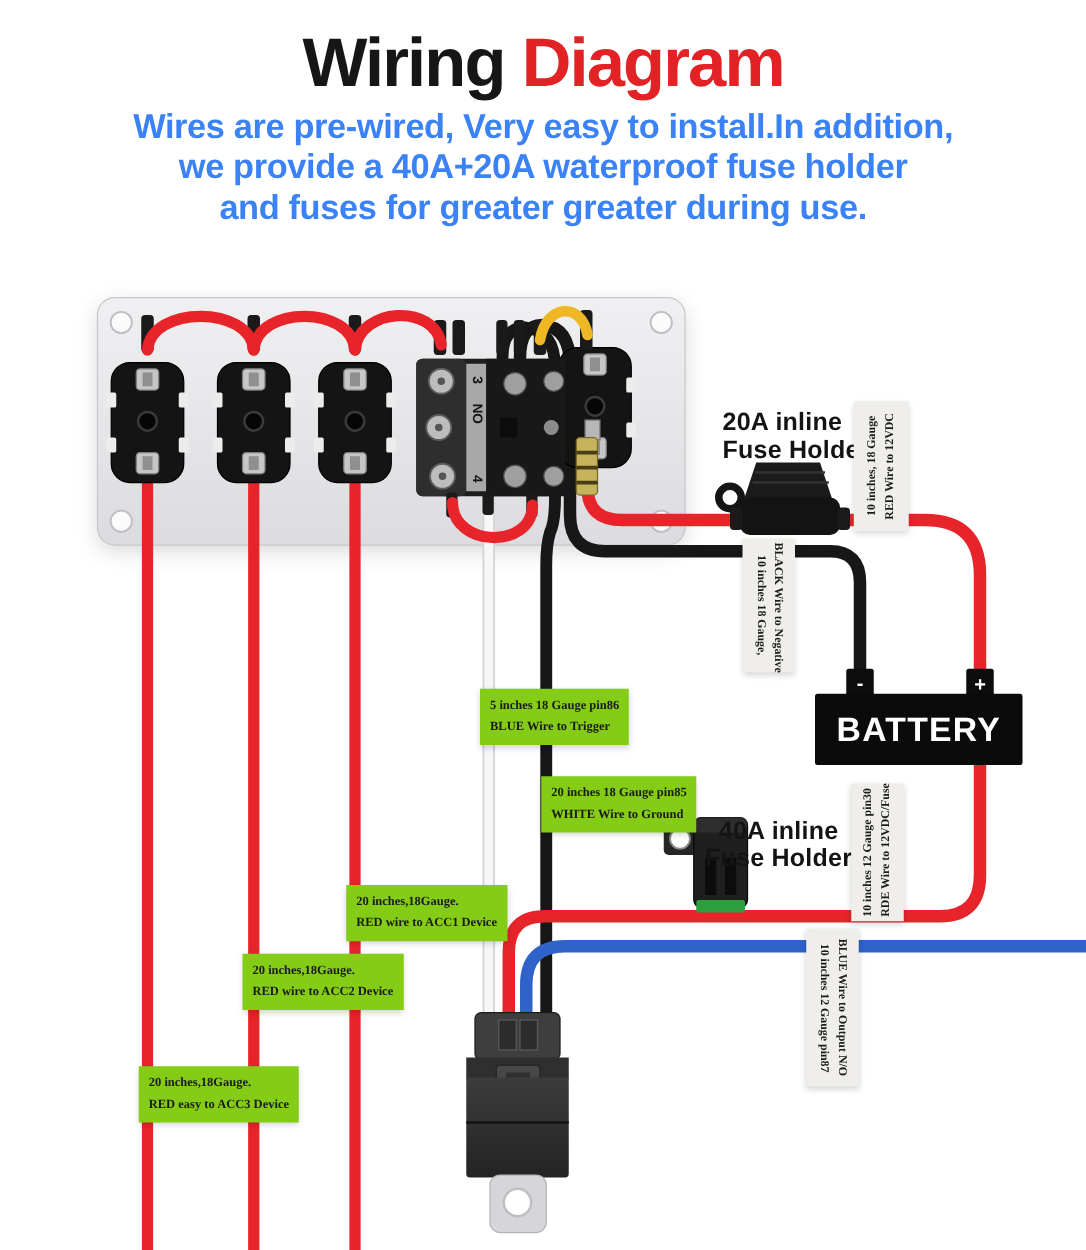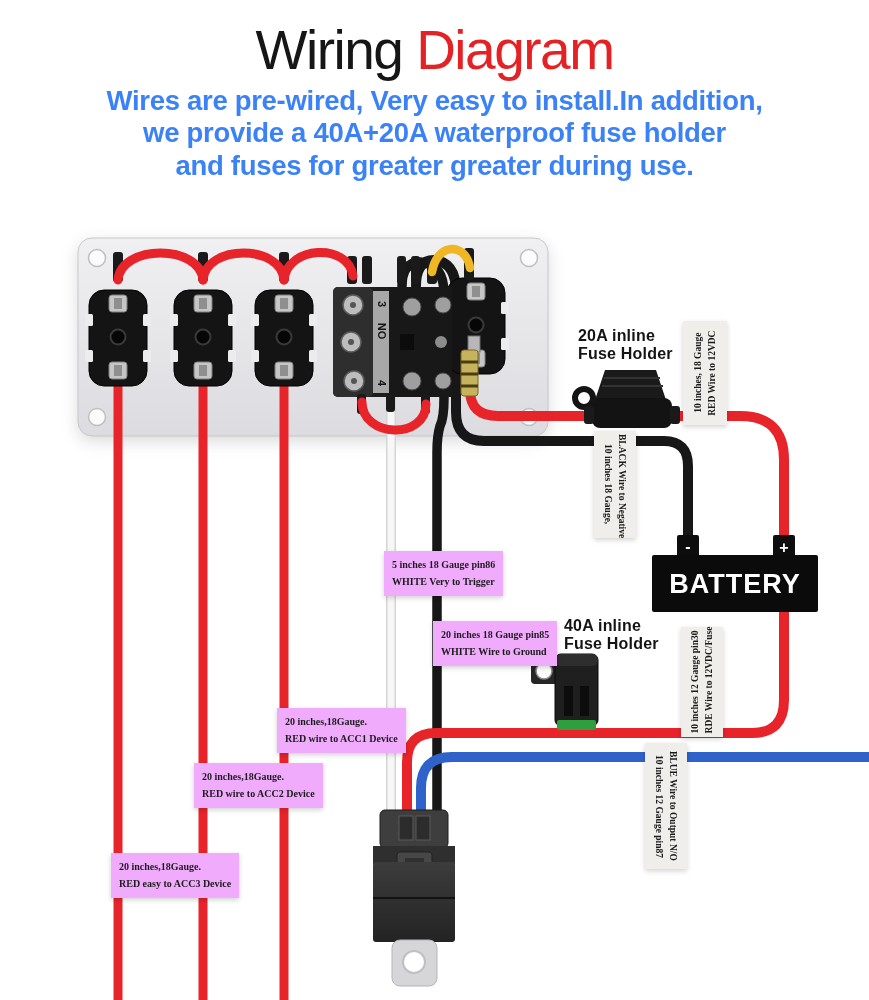--- a/index.html
+++ b/index.html
@@ -2,38 +2,38 @@
 <html><head>
 <meta charset="utf-8">
 <style>
   html,body{margin:0;padding:0;background:#fff;}
   .stage{position:relative;width:869px;height:1000px;background:#fff;overflow:hidden;
          font-family:"Liberation Sans",sans-serif;}
   svg{position:absolute;left:0;top:0;}
 
   
   .hdr{position:absolute;left:0;top:22px;width:100%;text-align:center;}
-  .title{font-size:55px;font-weight:400;letter-spacing:-1.5px;color:#161616;line-height:1.05;}
+  .title{font-size:55px;font-weight:700;letter-spacing:-1.5px;color:#161616;line-height:1.05;}
   .title .red{color:#e32225;}
   .sub{margin-top:5px;font-size:27.5px;line-height:1.18;font-weight:700;color:#3b82f6;letter-spacing:-0.3px;}
 
   
-  .lbl{position:absolute;background:#f0abfc;box-shadow:0 2px 5px rgba(0,0,0,.18);
+  .lbl{position:absolute;background:#84cc16;box-shadow:0 2px 5px rgba(0,0,0,.18);
        color:#1b1b1b;font-family:"Liberation Serif",serif;font-weight:700;
        font-size:10px;line-height:1.65;padding:6px 8px;white-space:nowrap;z-index:5;}
   .vlbl{position:absolute;background:#efeeeb;box-shadow:0 2px 5px rgba(0,0,0,.18);
         color:#1b1b1b;font-family:"Liberation Serif",serif;font-weight:700;
         font-size:9.5px;line-height:1.5;display:flex;justify-content:center;align-items:center;
         text-align:center;z-index:5;white-space:nowrap;}
   .vlbl .vt{height:94%;}
   .vlbl.cw  .vt{writing-mode:vertical-lr;}
   .vlbl.ccw .vt{writing-mode:vertical-rl;transform:rotate(180deg);}
 
   
-  .cap{position:absolute;font-size:16px;font-weight:700;color:#141414;line-height:1.1;
+  .cap{position:absolute;font-size:20px;font-weight:700;color:#141414;line-height:1.1;
        letter-spacing:0.2px;z-index:4;white-space:nowrap;}
 
   
   .wire{fill:none;stroke-linecap:round;}
   .panel{filter:drop-shadow(0 5px 8px rgba(0,0,0,.14));}
   .blocktxt{font:700 11px "Liberation Sans",sans-serif;fill:#141414;text-anchor:middle;}
   .battxt{font:700 27px "Liberation Sans",sans-serif;fill:#fff;text-anchor:middle;letter-spacing:1px;}
   .termtxt{font:700 16px "Liberation Sans",sans-serif;fill:#fff;text-anchor:middle;}
 </style>
 </head>
@@ -190,34 +190,34 @@
       <path d="M 373 898 H 455" stroke="#121212" stroke-width="2"></path>
       <rect x="392" y="940" width="45" height="46" rx="8" fill="#d6d6d9" stroke="#b5b5b9"></rect>
       <circle cx="414" cy="962" r="11" fill="#fff" stroke="#bfbfc3" stroke-width="2"></circle>
     </g>
   </svg>
 
   <div class="cap" style="left:578px;top:327px;">
     <span>20A inline</span><br>
     <span>Fuse Holder</span>
   </div>
-  <div class="cap" style="left:564px;top:617px;">
+  <div class="cap" style="left:564px;top:654px;text-align:center;">
     <span>40A inline</span><br>
     <span>Fuse Holder</span>
   </div>
 
   <div class="vlbl ccw" style="left:683px;top:321px;width:44px;height:104px;">
     <div class="vt"><span>10 inches,  18 Gauge</span><br><span>RED Wire to 12VDC</span></div>
   </div>
   <div class="vlbl cw" style="left:594px;top:431px;width:42px;height:107px;">
     <div class="vt"><span>10 inches 18 Gauge,</span><br><span>BLACK Wire to Negative</span></div>
   </div>
   <div class="lbl" style="left:384px;top:551px;">
     <span>5 inches 18 Gauge pin86</span><br>
-    <span>WHITE Very to Trigger</span>
+    <span>BLUE Wire to Trigger</span>
   </div>
   <div class="lbl" style="left:433px;top:621px;">
     <span>20 inches 18 Gauge pin85</span><br>
     <span>WHITE Wire to Ground</span>
   </div>
   <div class="lbl" style="left:277px;top:708px;">
     <span>20 inches,18Gauge.</span><br>
     <span>RED wire to ACC1 Device</span>
   </div>
   <div class="lbl" style="left:194px;top:763px;">

